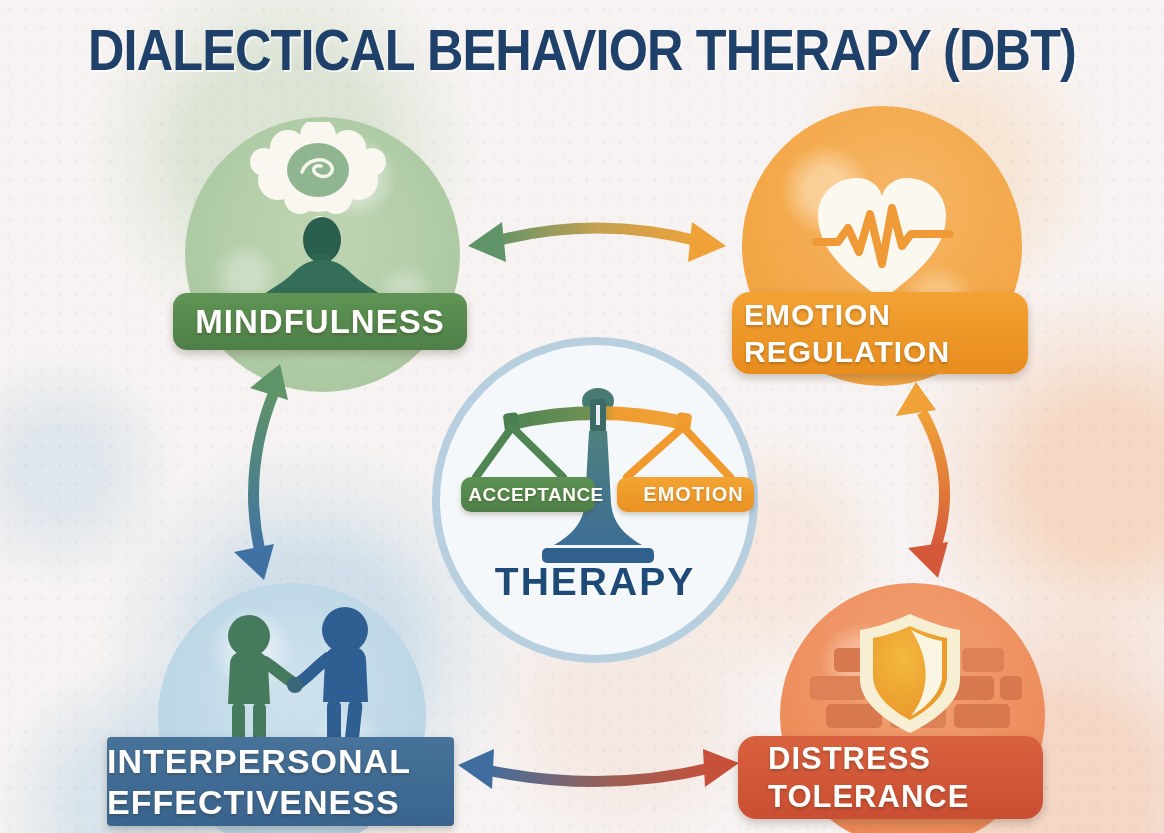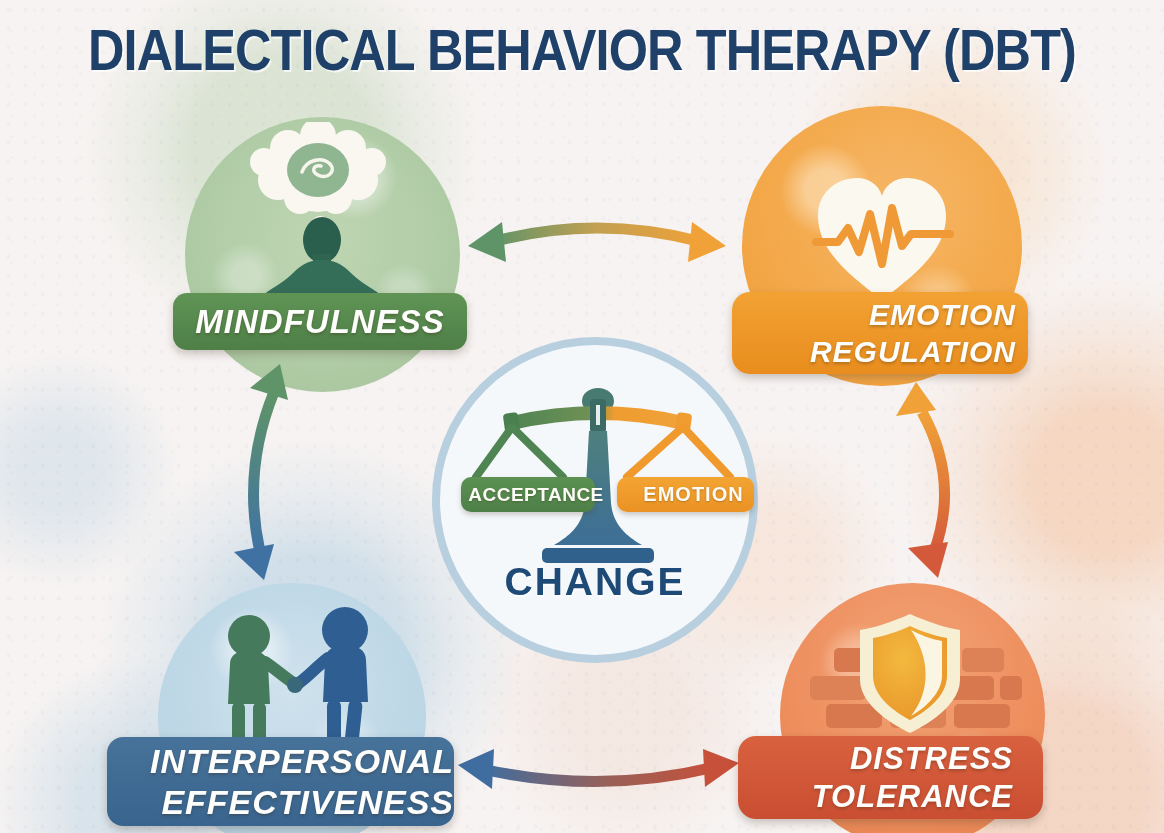--- a/index.html
+++ b/index.html
@@ -54,31 +54,30 @@
       radial-gradient(circle at 50% 40%, #cfe2ed 0%, #bdd7e6 60%, #b0cede 100%);}
   .c-dist{left:780px;top:583px;width:265px;height:265px;
     background:
       radial-gradient(circle at 30% 30%, rgba(255,230,210,0.40) 0 18px, transparent 40px),
       radial-gradient(circle at 72% 68%, rgba(255,230,210,0.30) 0 14px, transparent 34px),
       radial-gradient(circle at 50% 32%, #f2a377 0%, #ee8f5e 55%, #e7814d 100%);}
   .c-center{left:432px;top:337px;width:326px;height:326px;box-sizing:border-box;
     border:8px solid #b7cfdf;background:#f5f8fa;z-index:1;}
   
   .banner{
-    z-index:3;display:flex;align-items:center;justify-content:center;text-align:right;
+    z-index:3;display:flex;align-items:center;justify-content:center;text-align:left;
     color:#fdfdfb;font-weight:bold;letter-spacing:1px;
     box-shadow:0 4px 8px rgba(80,65,50,0.28);
     text-shadow:0 2px 3px rgba(60,40,20,0.30);
-    font-style:italic;
   }
   .b-mind {left:173px;top:293px;width:294px;height:57px;border-radius:14px;font-size:33px;
     background:linear-gradient(180deg,#609455,#4d7f47);}
   .b-emot {left:732px;top:292px;width:296px;height:82px;border-radius:18px;font-size:30px;line-height:37px;padding:0 12px;box-sizing:border-box;
     background:linear-gradient(180deg,#f2a233,#e88d1e);}
-  .b-inter{left:107px;top:737px;width:347px;height:89px;border-radius:16px;font-size:34px;line-height:41px;
+  .b-inter{left:107px;top:737px;width:347px;height:89px;border-radius:4px;font-size:34px;line-height:41px;
     background:linear-gradient(180deg,#477299,#38648e);}
   .b-dist {left:738px;top:736px;width:305px;height:83px;border-radius:18px;font-size:31px;line-height:38px;padding:18px 30px;box-sizing:border-box;
     background:linear-gradient(180deg,#d8613f,#ca4e32);}
   
   .pan{
     z-index:4;display:flex;align-items:center;justify-content:center;
     color:#fcfbf6;font-weight:bold;border-radius:10px;
     box-shadow:0 3px 5px rgba(80,65,50,0.25);text-shadow:0 1px 2px rgba(60,40,20,0.3);padding-left:16px;
   }
   .pan-accept{left:461px;top:477px;width:118px;height:35px;font-size:19px;letter-spacing:0.5px;
@@ -264,15 +263,15 @@
     <path d="M 287 26 L 251 12 L 253 50 Z" fill="#c7503a"></path>
   </svg>
 
   <div class="abs banner b-mind">MINDFULNESS</div>
   <div class="abs banner b-emot">EMOTION REGULATION</div>
   <div class="abs banner b-inter">INTERPERSONAL EFFECTIVENESS</div>
   <div class="abs banner b-dist">DISTRESS TOLERANCE</div>
 
   <div class="abs pan pan-accept">ACCEPTANCE</div>
   <div class="abs pan pan-change">EMOTION</div>
-  <div class="abs balance-caption">CHANGE</div>
+  <div class="abs balance-caption">THERAPY</div>
 
 </div>
 
 </body></html>

